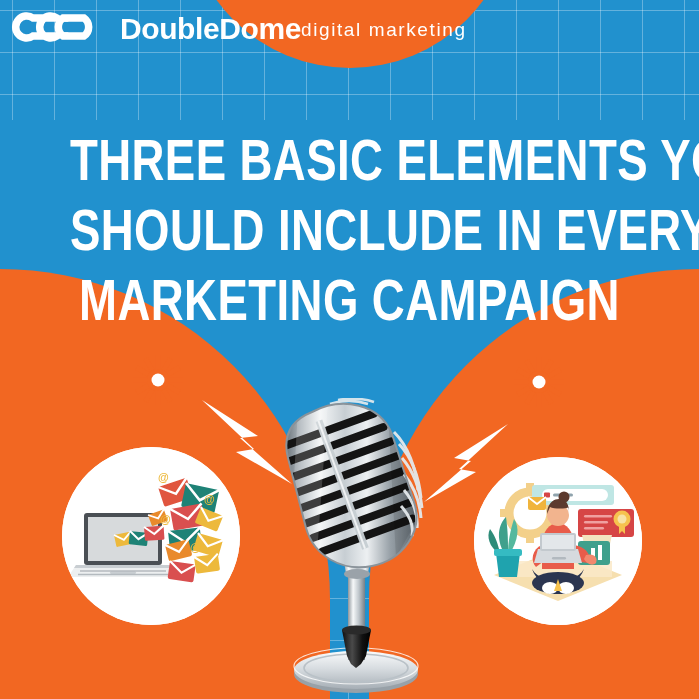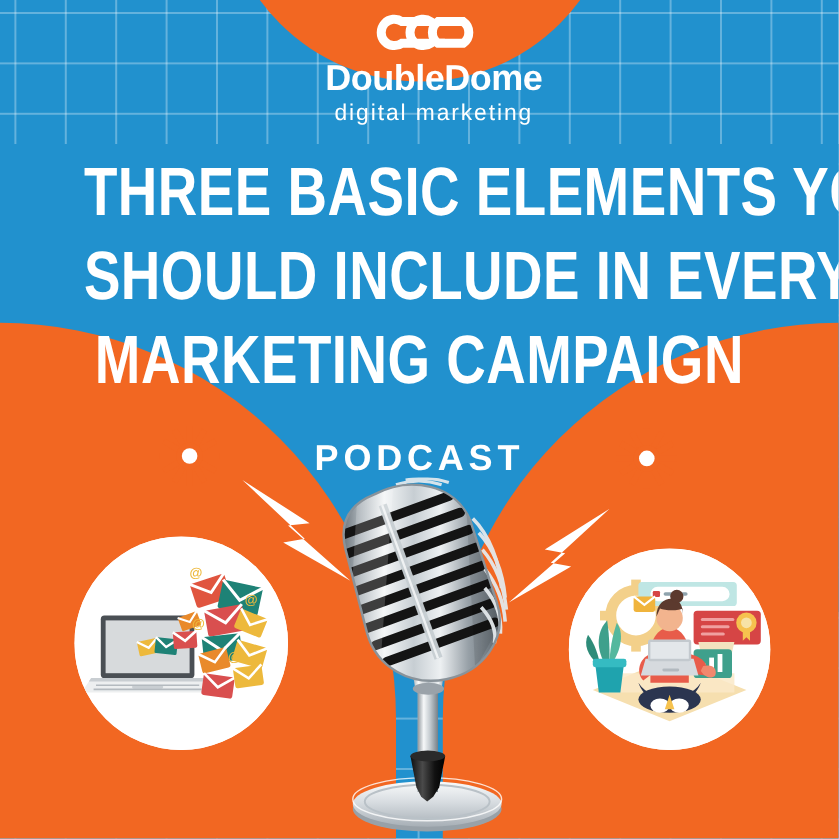--- a/index.html
+++ b/index.html
@@ -46,23 +46,22 @@
     border-radius:0 330px 0 0;
   }
   .corner-right{
     right:0;
     border-radius:330px 0 0 0;
   }
 
   
   .logo{
     position:absolute;top:6px;left:0;right:0;
-    display:flex;flex-direction:column;align-items:center;
+    display:flex;flex-direction:row;align-items:center;
     z-index:6;
-    margin-left:24px;
   }
   .logo-mark{width:120px;height:42px;display:block;}
   .logo-name{
     color:#fff;font-weight:700;font-size:30px;letter-spacing:-.4px;
     line-height:1;margin-top:3px;
   }
   .logo-tag{
     color:#fff;font-weight:400;font-size:19px;letter-spacing:1.6px;
     line-height:1;margin-top:4px;
   }
@@ -164,21 +163,20 @@
           <line x1="6.4" y1="40.5" x2="18.5" y2="33.5"></line>
           <line x1="3" y1="28" x2="17" y2="28"></line>
           <line x1="6.4" y1="15.5" x2="18.5" y2="22.5"></line>
           <line x1="15.5" y1="6.4" x2="22.5" y2="18.5"></line>
         </g>
         <circle cx="28" cy="28" r="11" fill="#F26722"></circle>
         <circle cx="28" cy="28" r="6.5" fill="#FFFFFF"></circle>
       </svg>
     </span>
 
-    <span class="podcast-label">PODCAST</span>
 
     <span class="burst burst-right">
       <svg viewBox="0 0 56 56" aria-hidden="true">
         <g stroke="#F26722" stroke-width="5" stroke-linecap="butt">
           <line x1="28" y1="3" x2="28" y2="17"></line>
           <line x1="40.5" y1="6.4" x2="33.5" y2="18.5"></line>
           <line x1="49.6" y1="15.5" x2="37.5" y2="22.5"></line>
           <line x1="53" y1="28" x2="39" y2="28"></line>
           <line x1="49.6" y1="40.5" x2="37.5" y2="33.5"></line>
           <line x1="40.5" y1="49.6" x2="33.5" y2="37.5"></line>

